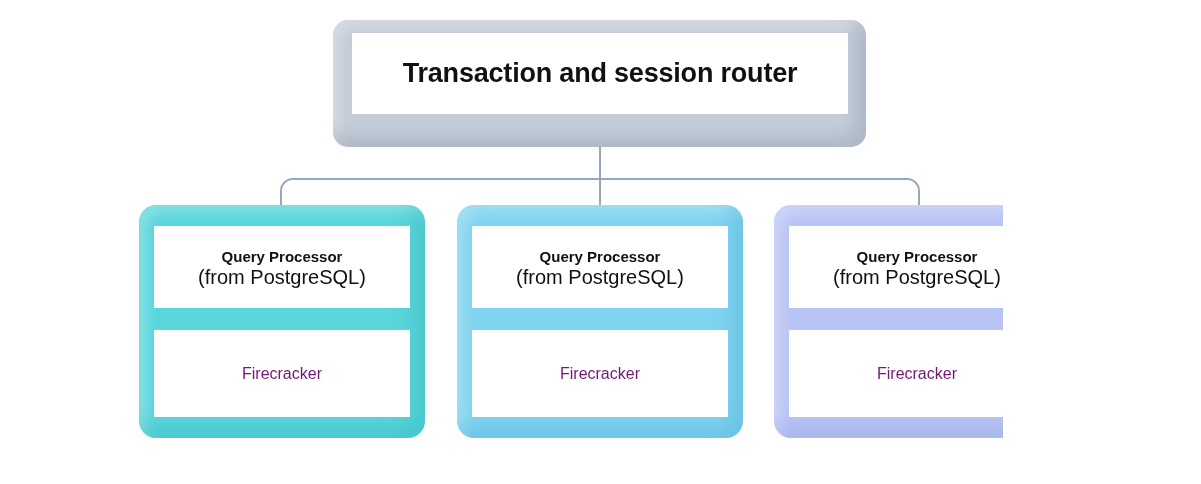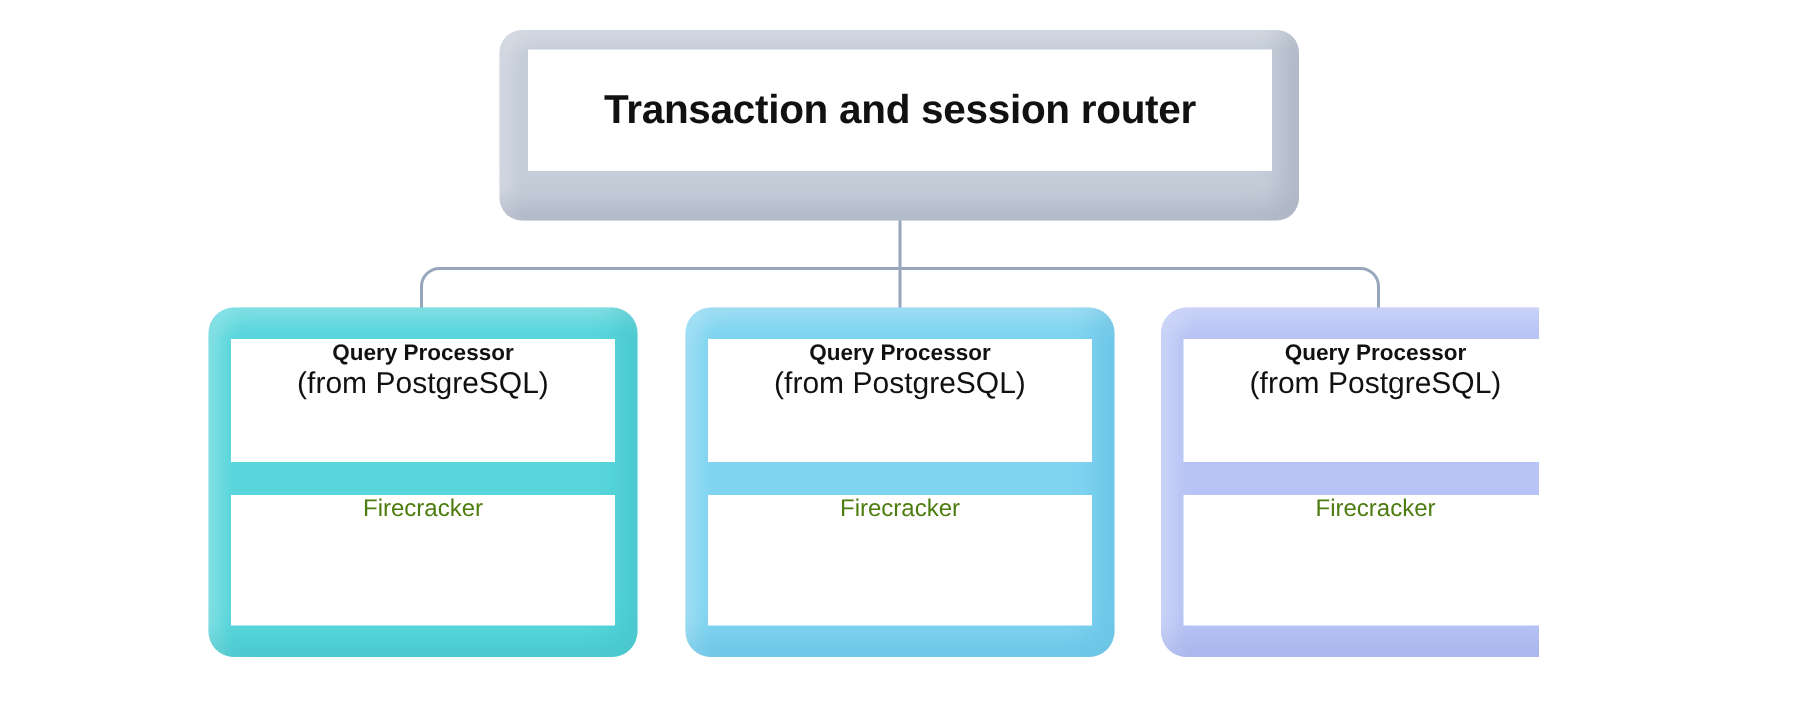--- a/index.html
+++ b/index.html
@@ -11,21 +11,20 @@
     font-family: "Liberation Sans", sans-serif;
     -webkit-font-smoothing: antialiased;
   }
 
   #diagram-canvas {
     position: relative;
     width: 1003px;
     height: 484px;
     background: #ffffff;
     overflow: hidden;
-    padding-left: 23px;
   }
 
   
   #connector-layer {
     position: absolute;
     left: 0;
     top: 0;
     width: 1201px;
     height: 484px;
     pointer-events: none;
@@ -75,42 +74,42 @@
   .card-3 { left: 774px;  background: #b8c4f5; box-shadow: inset -11px -11px 18px rgba(130,145,215,0.30), inset 7px 7px 13px rgba(255,255,255,0.32); }
 
   .card-panel {
     position: absolute;
     left: 15px;
     width: 256px;
     background: #ffffff;
     display: flex;
     flex-direction: column;
     align-items: center;
-    justify-content: flex-start;
+    justify-content: center;
     text-align: center;
   }
   .panel-top    { top: 21px;  height: 82px; }
   .panel-bottom { top: 125px; height: 87px; }
 
   .panel-title {
     font-size: 15px;
     font-weight: bold;
     color: #111111;
     line-height: 20px;
   }
   .panel-subtitle {
     font-size: 20px;
     font-weight: normal;
     color: #111111;
     line-height: 21px;
   }
   .panel-plain {
     font-size: 16px;
     font-weight: normal;
-    color: #4d7c0f;
+    color: #701a75;
     line-height: 20px;
   }
 </style>
 </head>
 <body>
 
 <div id="diagram-canvas">
 
   <svg id="connector-layer" viewBox="0 0 1201 484" width="1201" height="484">
     <g fill="none" stroke="#98a6bb" stroke-width="2" stroke-linecap="round">

